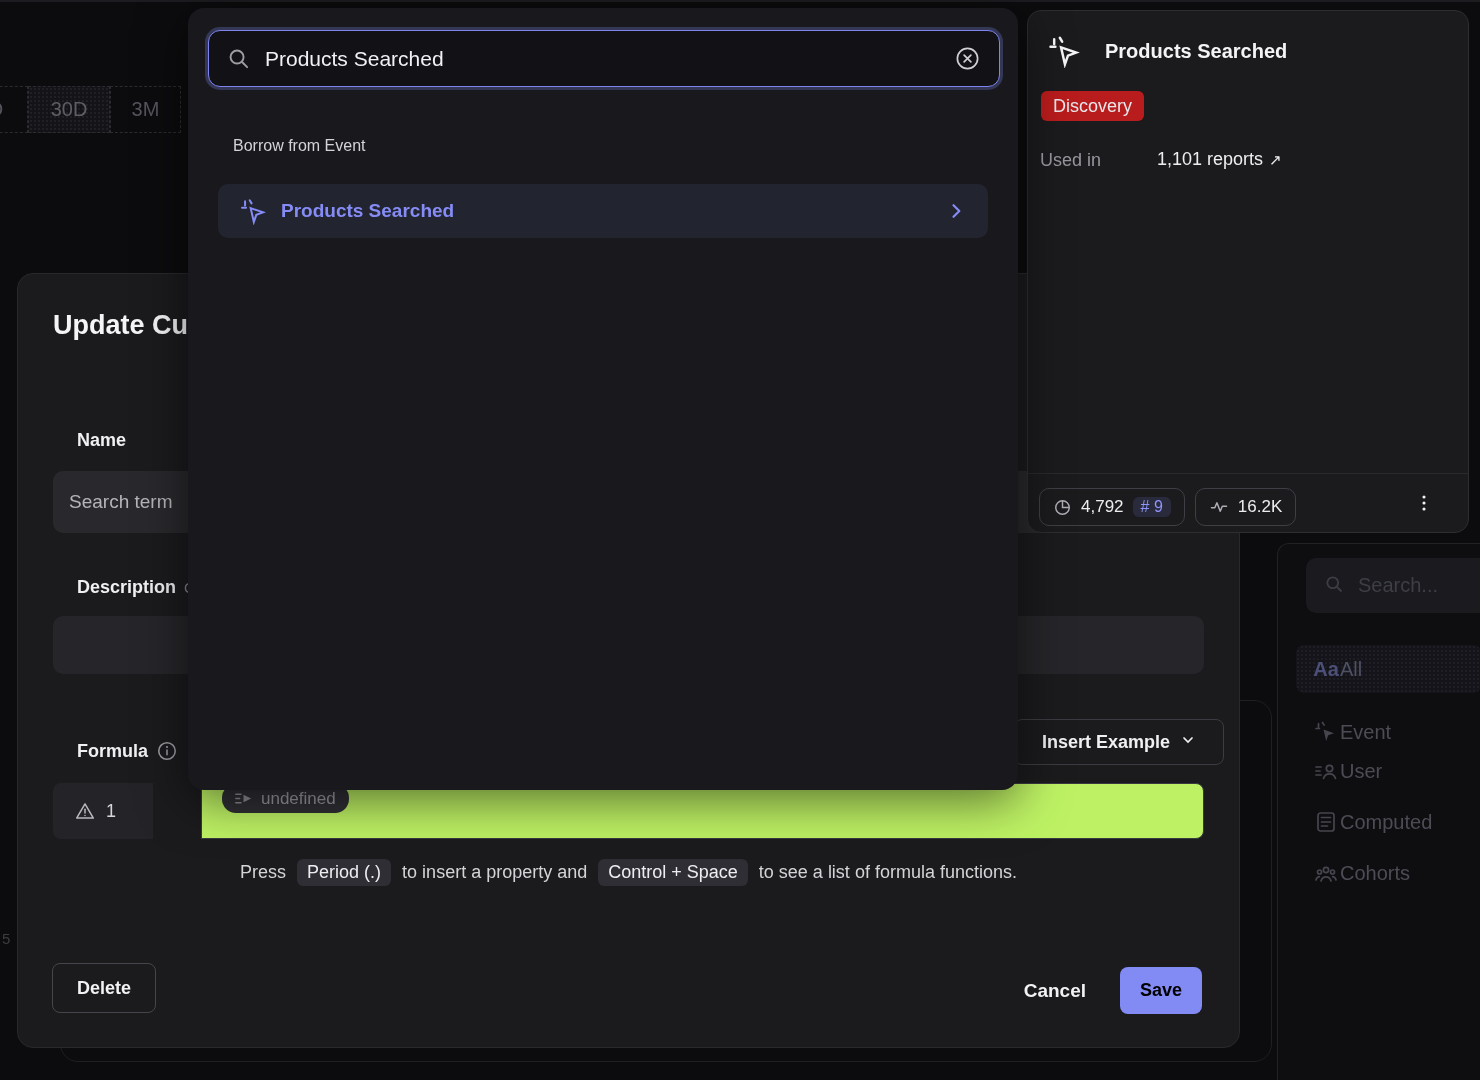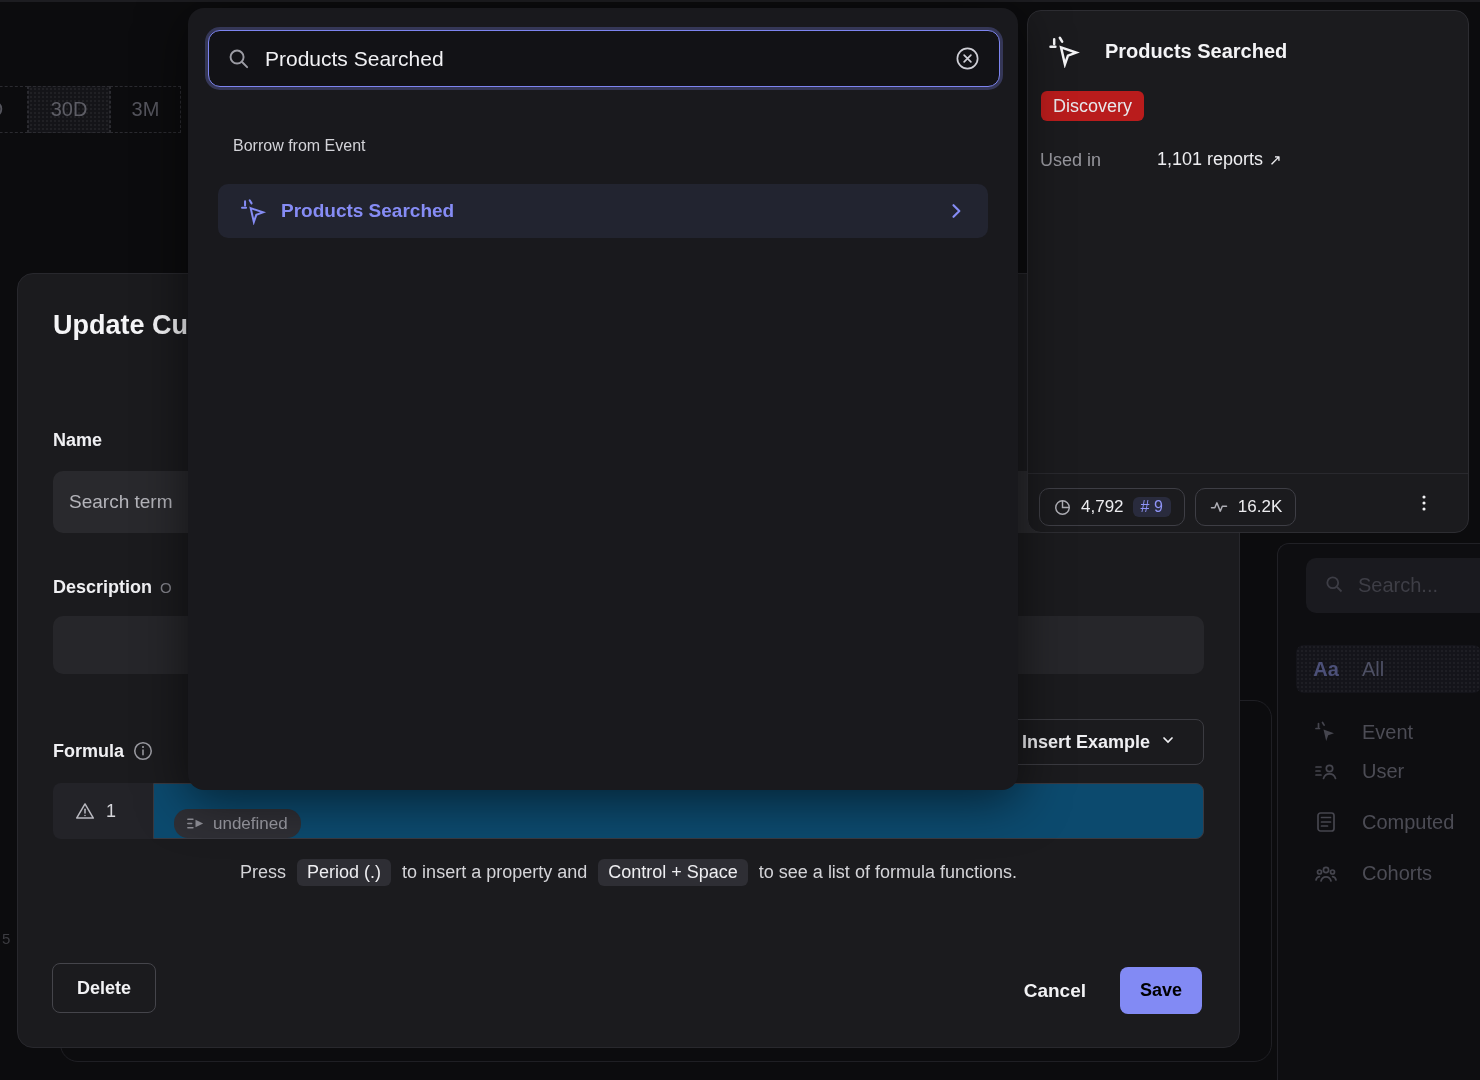--- a/index.html
+++ b/index.html
@@ -41,68 +41,68 @@
     background:#1a1a1f; border-radius:10px; display:flex; align-items:center;
     gap:14px; padding:0 18px; color:#3d3d45;
   }
   .sb-search input {
     background:transparent; border:none; outline:none; width:110px;
     color:#3e3e46; font-size:20px; font-family:inherit;
   }
   .sb-search input::placeholder { color:#3e3e46; }
   .sb-row {
     position:absolute; left:18px; width:185px; height:48px; border-radius:8px;
-    display:flex; align-items:center; gap:22px; padding:0 16px;
+    display:flex; align-items:center; padding:0 16px;
     color:#4c4c55; font-size:20px;
   }
   .sb-row .sb-ic { width:28px; display:flex; justify-content:center; color:#45454e; }
   .sb-row-sel {
     background-color:#14141a;
     background-image:radial-gradient(rgba(255,255,255,0.045) 1px, transparent 1px);
     background-size:4px 4px;
   }
   .sb-row-sel .sb-ic { color:#4c5078; font-weight:600; }
   .sb-row-sel .sb-label { color:#4e5064; }
 
   
   .update-modal {
     left:17px; top:273px; width:1223px; height:775px;
     background:#1b1b1e; border:1px solid #28282d; border-radius:16px; z-index:10;
   }
   .um-title { left:35px; top:36px; color:#f5f5f7; font-size:27px; font-weight:700; white-space:nowrap; }
-  .field-label { color:#f0f0f3; font-size:18px; font-weight:700; }
+  .field-label { color:#f0f0f3; font-size:18px; font-weight:700;margin-left:24px; }
   .opt { color:#82828a; font-size:15px; font-weight:400; margin-left:8px; }
   .name-input {
     left:35px; top:197px; width:1151px; height:62px; background:#29292d;
     border:none; outline:none; border-radius:10px; padding:0 16px;
     color:#b4b4ba; font-size:19px; font-family:inherit;
   }
   .desc-area {
     left:35px; top:342px; width:1151px; height:58px; background:#26262a;
     border:none; outline:none; border-radius:10px; resize:none; padding:10px 16px;
     color:#c8c8cd; font-size:18px; font-family:inherit;
   }
   .insert-example {
-    left:976px; top:445px; width:210px; height:46px;
+    left:996px; top:445px; width:210px; height:46px;
     background:transparent; border:1px solid #3b3b41; border-radius:8px;
     display:flex; align-items:center; justify-content:center; gap:10px;
     color:#f0f0f3; font-size:18px; font-weight:600; cursor:pointer;
   }
   .formula-head { left:35px; top:466px; display:flex; align-items:center; gap:8px; }
   .info-ic { color:#9a9aa1; display:flex; }
   .formula-row { left:35px; top:509px; width:1151px; height:56px; display:flex; }
   .f-gutter {
     width:100px; height:56px; background:#232328; border-radius:8px 0 0 8px;
     display:flex; align-items:center; gap:11px; padding-left:22px;
     color:#d6d6db; font-size:18px;
   }
   .f-gutter .warn { color:#b9b9c0; display:flex; }
   .f-input {
-    flex:1; height:56px; background:#0c4a6e; border:1px solid #393940;
-    border-radius:0 8px 8px 0; display:flex; align-items:flex-end; padding-left:20px;
+    flex:1; height:56px; background:#bef264; border:1px solid #393940;
+    border-radius:0 8px 8px 0; display:flex; align-items:flex-start; padding-left:20px;margin-left:48px;
   }
   .chip {
     display:inline-flex; align-items:center; gap:9px; height:29px;
     background:#2f2f35; border-radius:14px; padding:0 13px;
     color:#9a9aa2; font-size:17px;
   }
   .chip .chip-ic { display:flex; color:#8e8e96; }
   .hint { left:35px; top:585px; width:1151px; text-align:center; color:#d4d4d8; font-size:18px; }
   .kbd {
     display:inline-block; background:#2e2e34; border-radius:6px; padding:3px 10px;

